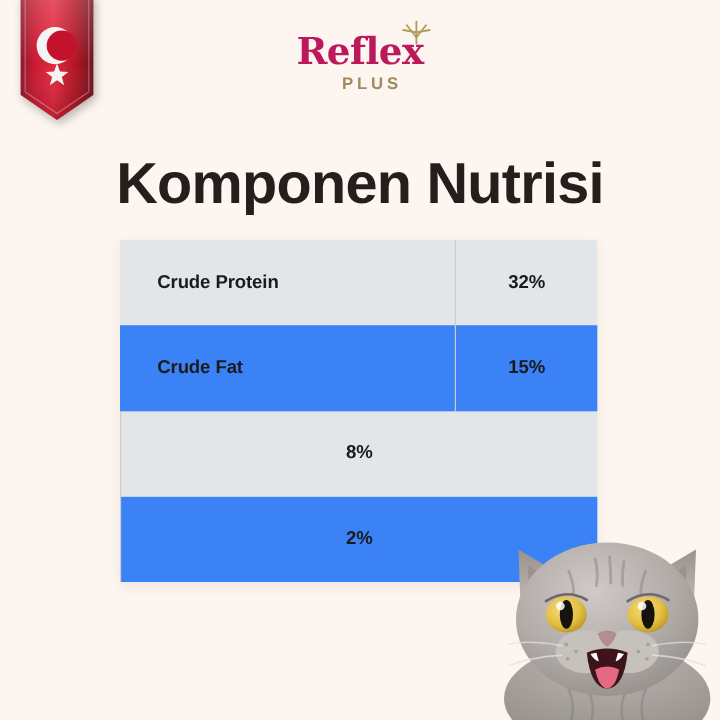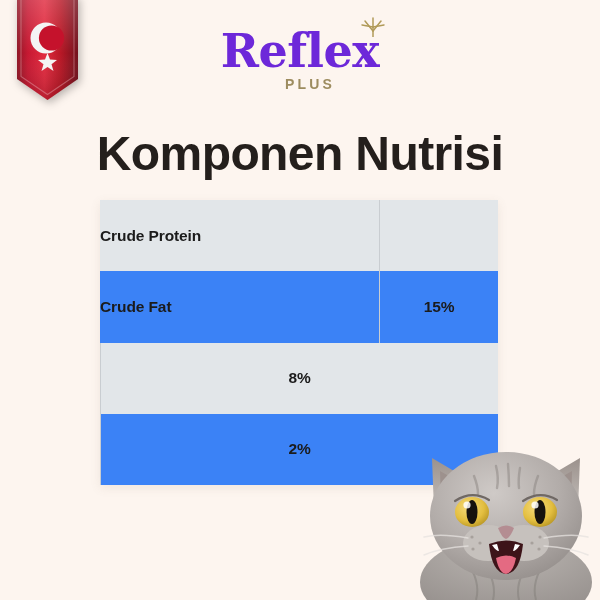--- a/index.html
+++ b/index.html
@@ -31,23 +31,23 @@
     left: 0;
     right: 0;
     top: 28px;
     text-align: center;
     line-height: 1;
   }
   .brand-word {
     position: relative;
     display: inline-block;
     font-family: "DejaVu Serif", "Liberation Serif", serif;
-    font-size: 46px;
-    font-weight: 700;
-    color: #6d28d9;
+    font-size: 31px;
+    font-weight: 700;
+    color: #be185d;
     letter-spacing: -0.5px;
   }
   .brand-burst {
     position: absolute;
     right: -7px;
     top: -13px;
     width: 26px;
     height: 22px;
   }
   .brand-plus {
@@ -87,20 +87,21 @@
     display: flex;
     height: 71.25px;
     align-items: center;
   }
   .nutri-row.shaded { background: #e2e6e9; }
   .nutri-row.plain  { background: #3b82f6; }
 
   .cell-label {
     width: 279px;
     box-sizing: border-box;
+    padding-left: 31px;
     font-size: 15.5px;
     font-weight: 700;
     color: #1b1b1b;
     letter-spacing: -0.1px;
   }
   .cell-divider {
     width: 1px;
     align-self: stretch;
     background: #c9cdd1;
     flex: 0 0 1px;
@@ -169,20 +170,21 @@
   <div class="brand-plus">PLUS</div>
 </div>
 
 <div class="page-title">Komponen Nutrisi</div>
 
 <div class="nutri-table">
 
   <div class="nutri-row shaded">
     <div class="cell-label">Crude Protein</div>
     <div class="cell-divider"></div>
+    <div class="cell-value">32%</div>
   </div>
 
   <div class="nutri-row plain">
     <div class="cell-label">Crude Fat</div>
     <div class="cell-divider"></div>
     <div class="cell-value">15%</div>
   </div>
 
   <div class="nutri-row shaded">
     <div class="cell-divider"></div>

